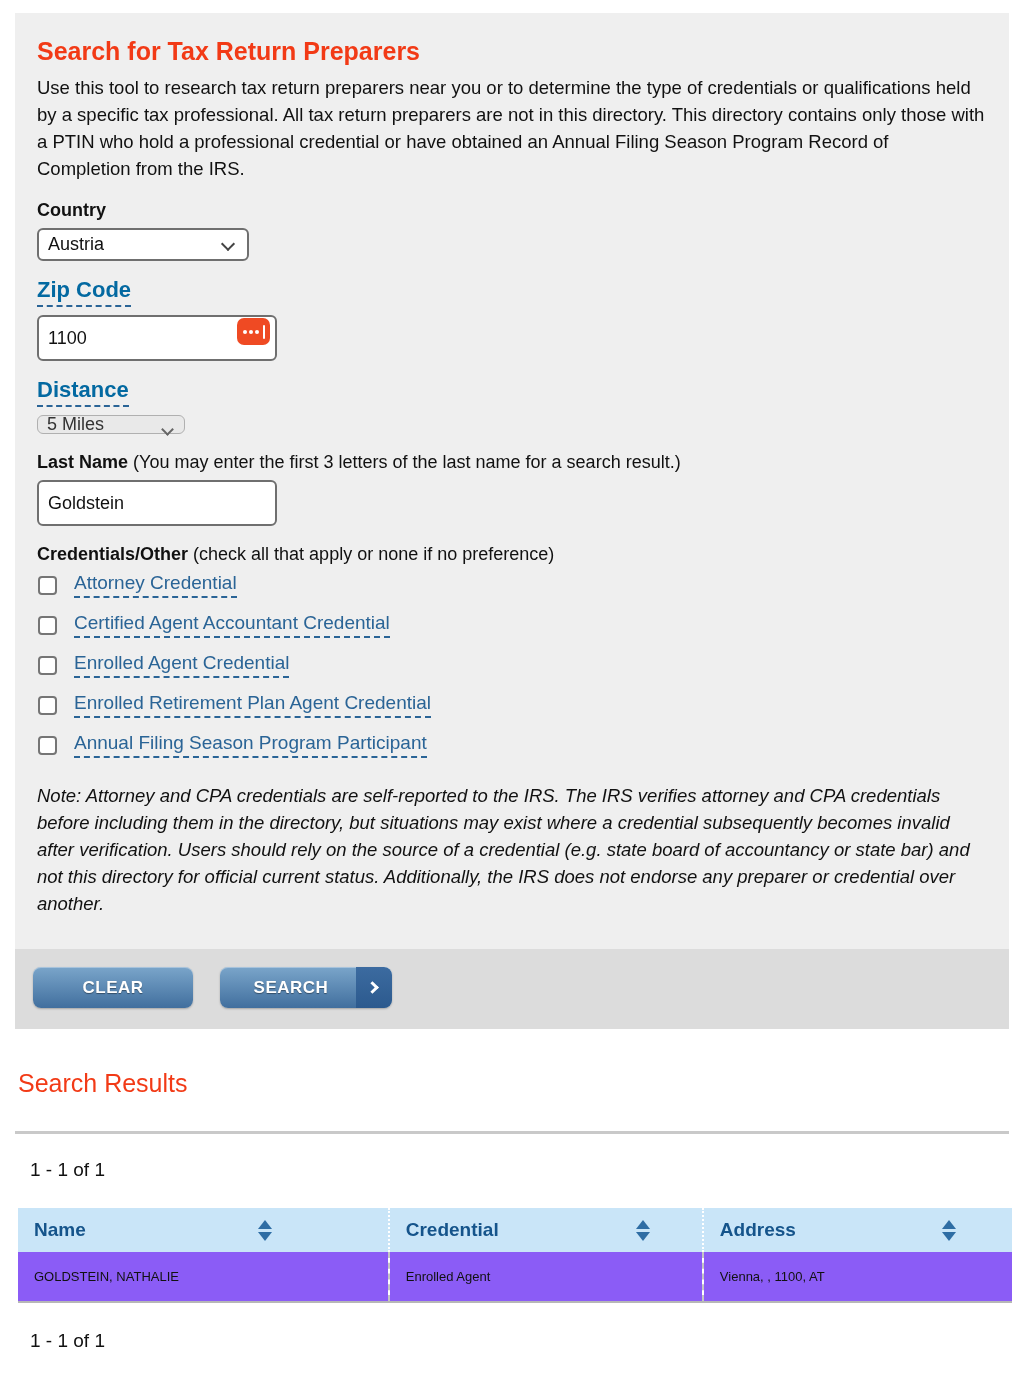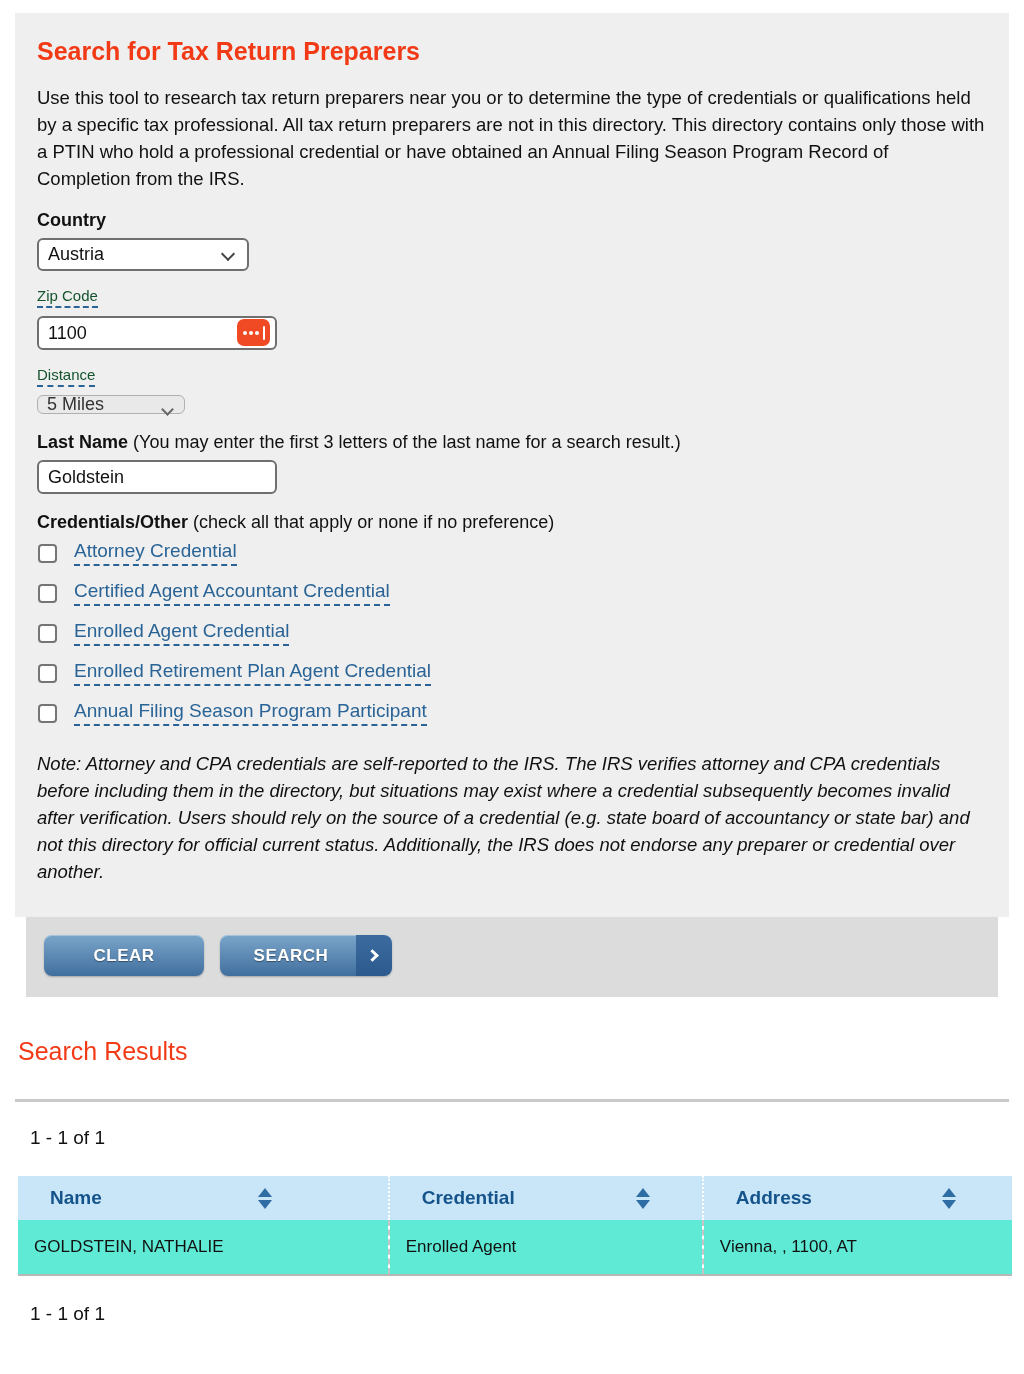--- a/index.html
+++ b/index.html
@@ -12,42 +12,42 @@
   }
   .page { width: 1024px; min-height: 1374px; }
 
   
   .form-panel {
     margin: 13px 15px 0 15px;
     background: #efefef;
     padding: 24px 24px 0 22px;
   }
   .page-title {
-    margin: 0 0 18px 0;
+    margin: 0 0 8px 0;
     font-size: 25px;
     font-weight: bold;
     color: #f23a16;
   }
   .intro {
     margin: 0 0 16px 0;
     font-size: 18.5px;
     line-height: 27px;
     color: #111;
   }
   .field-label {
     font-size: 18px;
     font-weight: bold;
     color: #111;
     margin: 18px 0 7px 0;
   }
   .link-label {
     display: inline-block;
-    font-size: 15px;
-    font-weight: normal;
-    color: #14532d;
+    font-size: 22px;
+    font-weight: bold;
+    color: #0369a1;
     border-bottom: 2px dashed #2a6496;
     padding-bottom: 2px;
     margin: 16px 0 8px 0;
     cursor: pointer;
     text-decoration: none;
   }
   
   .select {
     position: relative;
     background: #ffffff;
@@ -74,21 +74,21 @@
     top: 9px;
     width: 10px; height: 10px;
     border-right: 2px solid #444;
     border-bottom: 2px solid #444;
     transform: rotate(45deg);
   }
   .select.distance .chev { border-color: #666; top: 9px; right: 12px; width: 9px; height: 9px; }
 
   .text-input {
     width: 240px;
-    height: 34px;
+    height: 46px;
     border: 2px solid #6f6f6f;
     border-radius: 6px;
     background: #fff;
     font-family: "Liberation Sans", sans-serif;
     font-size: 18px;
     padding: 0 9px;
     color: #111;
     outline: none;
   }
   .zip-wrap { position: relative; width: 240px; }
@@ -136,25 +136,25 @@
     font-style: italic;
     font-size: 18.5px;
     line-height: 27px;
     margin: 24px 0 0 0;
     padding-bottom: 32px;
     color: #111;
   }
 
   
   .button-bar {
-    margin: 0 26px;
+    margin: 0 15px;
     background: #dcdcdc;
     padding: 18px 12px 21px 18px;
     display: flex;
-    gap: 16px;
+    gap: 27px;
   }
   .btn {
     height: 41px;
     border: none;
     border-radius: 8px;
     background: linear-gradient(#7aa5ca, #416f9e);
     box-shadow: inset 0 1px 0 rgba(255,255,255,.35), 0 1px 2px rgba(0,0,0,.25);
     color: #ffffff;
     font-family: "Liberation Sans", sans-serif;
     font-size: 17px;
@@ -223,33 +223,33 @@
   }
   .results-table th {
     background: #c9e5f8;
     padding: 0;
     height: 44px;
   }
   .th-inner {
     display: flex;
     align-items: center;
     justify-content: space-between;
-    padding-left: 32px;
+    padding-left: 16px;
     font-size: 19px;
     font-weight: bold;
     color: #15548b;
     text-align: left;
   }
   .th-inner.c0 { padding-right: 116px; }
   .th-inner.c1 { padding-right: 52px; }
   .th-inner.c2 { padding-right: 56px; }
   .results-table th + th { border-left: 2px dotted #ffffff; }
   .results-table td {
-    background: #5eead4;
-    font-size: 17px;
+    background: #8b5cf6;
+    font-size: 13px;
     color: #111;
     padding: 17px 8px 17px 16px;
     border-bottom: 2px solid #b7b7b7;
     white-space: nowrap;
     overflow: hidden;
   }
   .results-table td + td { border-left: 2px dashed #c4c4c4; }
 
   .sorter {
     display: flex;

